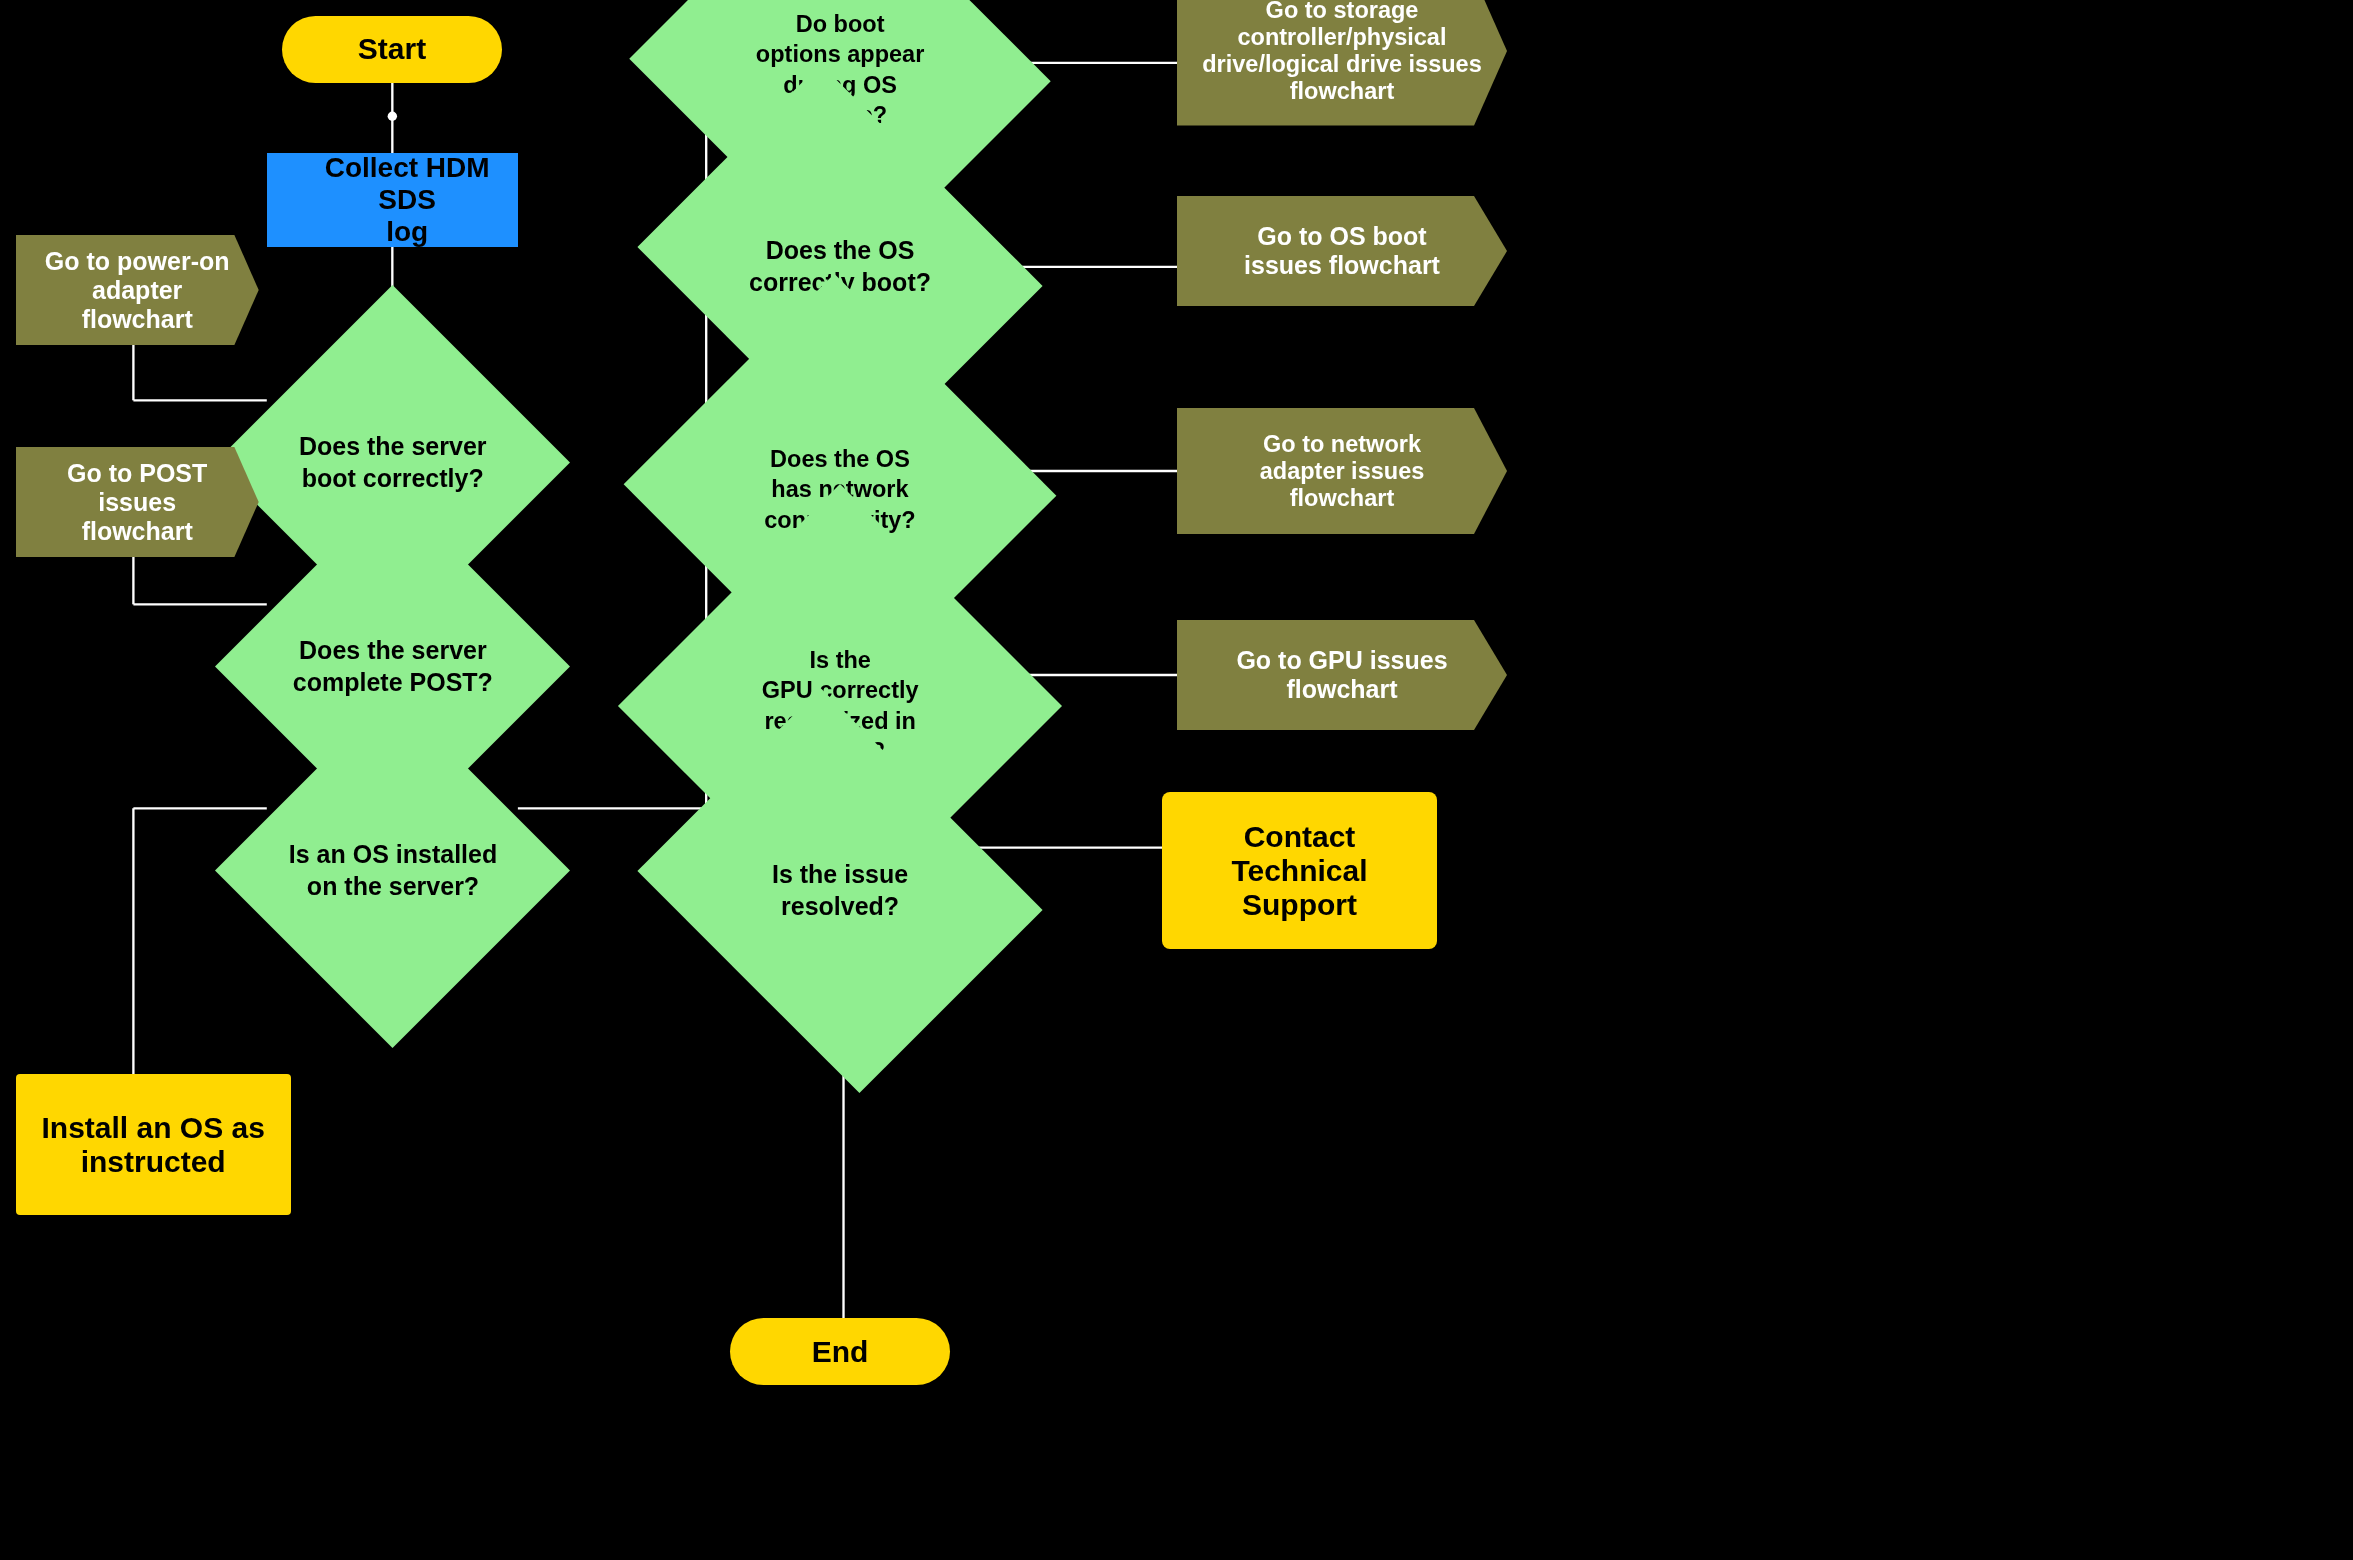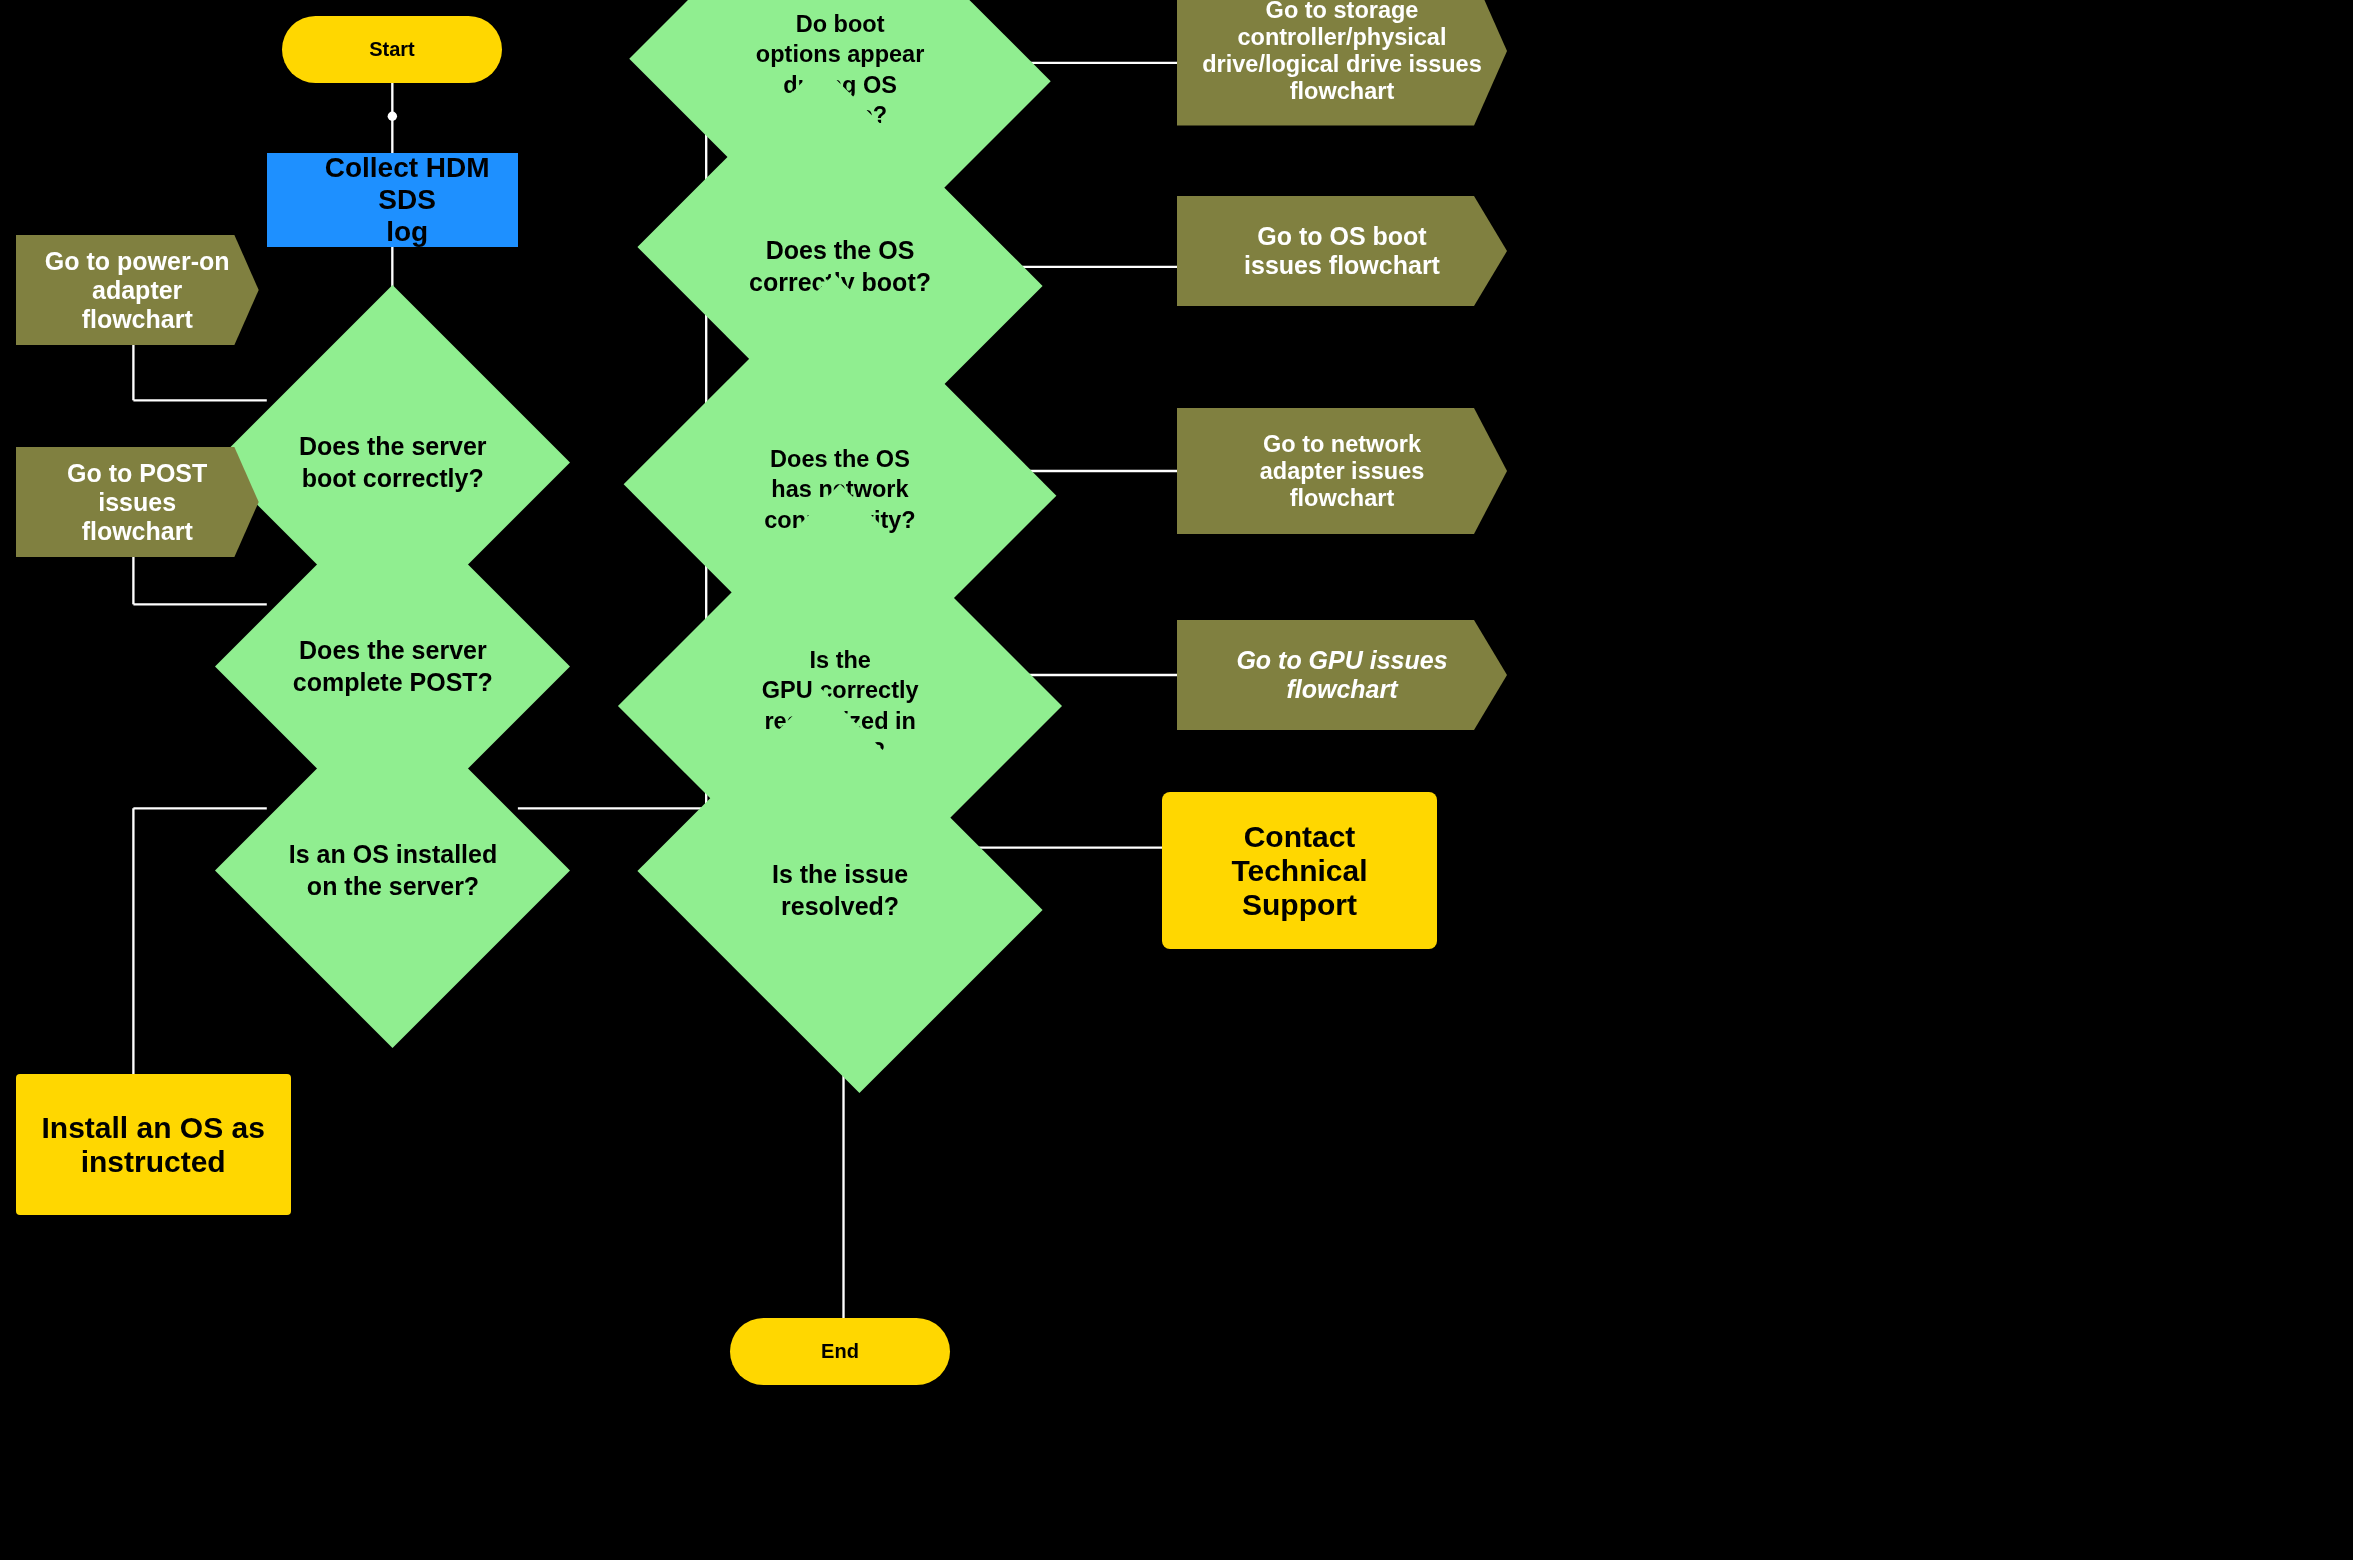--- a/index.html
+++ b/index.html
@@ -20,21 +20,21 @@
 
     
     .terminal {
       position: absolute;
       border-radius: 39px;
       background: #FFD700;
       display: flex;
       align-items: center;
       justify-content: center;
       text-align: center;
-      font-size: 20px;
+      font-size: 30px;
       font-weight: bold;
       color: #000;
       padding: 7.8px 15.7px;
     }
 
     
     .process-blue {
       position: absolute;
       background: #1E90FF;
       display: flex;
@@ -248,21 +248,21 @@
 issues flowchart</span>
   </div>
 
   <div class="arrow-shape" style="left:1177px; top:408px; width:330px; height:126px; font-size:23.5px;">
     <span style="white-space:pre-line;">Go to network
 adapter issues
 flowchart</span>
   </div>
 
   <div class="arrow-shape" style="left:1177px; top:620px; width:330px; height:110px; font-size:25px;">
-    <span style="white-space:pre-line;font-style:italic;">Go to GPU issues
+    <span style="white-space:pre-line;">Go to GPU issues
 flowchart</span>
   </div>
 
   <div class="terminal" style="left:1162px; top:792px; width:275px; height:157px; font-size:30px; border-radius:8px;">
     <span style="white-space:pre-line;">Contact
 Technical
 Support</span>
   </div>
 
 </div>

